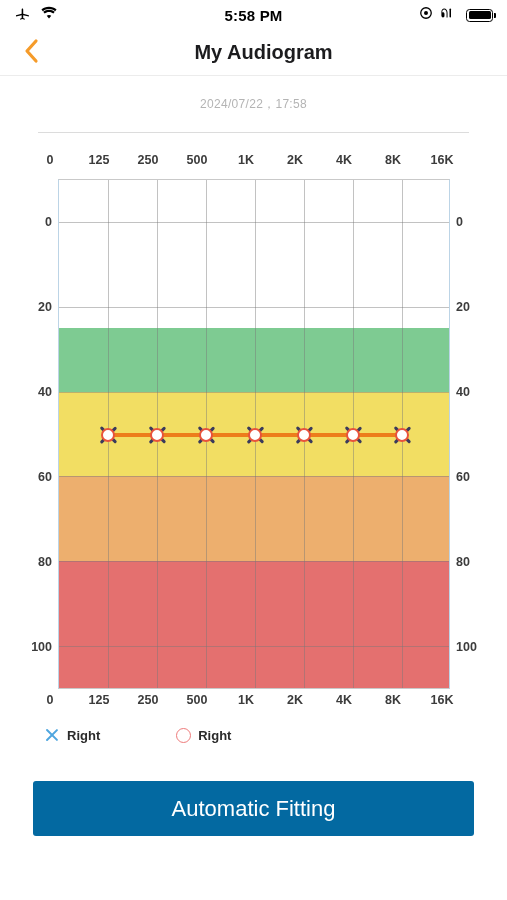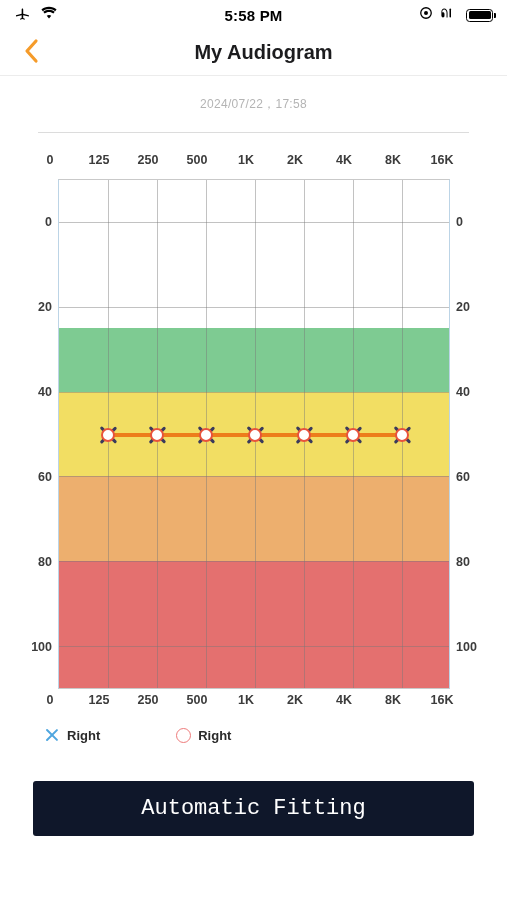--- a/index.html
+++ b/index.html
@@ -350,14 +350,14 @@
       <span class="legend-label">Right</span>
     </div>
     <div class="legend-item">
       <span class="lo"></span>
       <span class="legend-label">Right</span>
     </div>
   </div>
 </div>
 
 <div class="cta-wrap">
-  <button class="cta" style="background: #0f172a; font-family: Liberation Mono, monospace;">Automatic Fitting</button>
+  <button class="cta" style="background: #0369a1;">Automatic Fitting</button>
 </div>
 
 </body></html>

